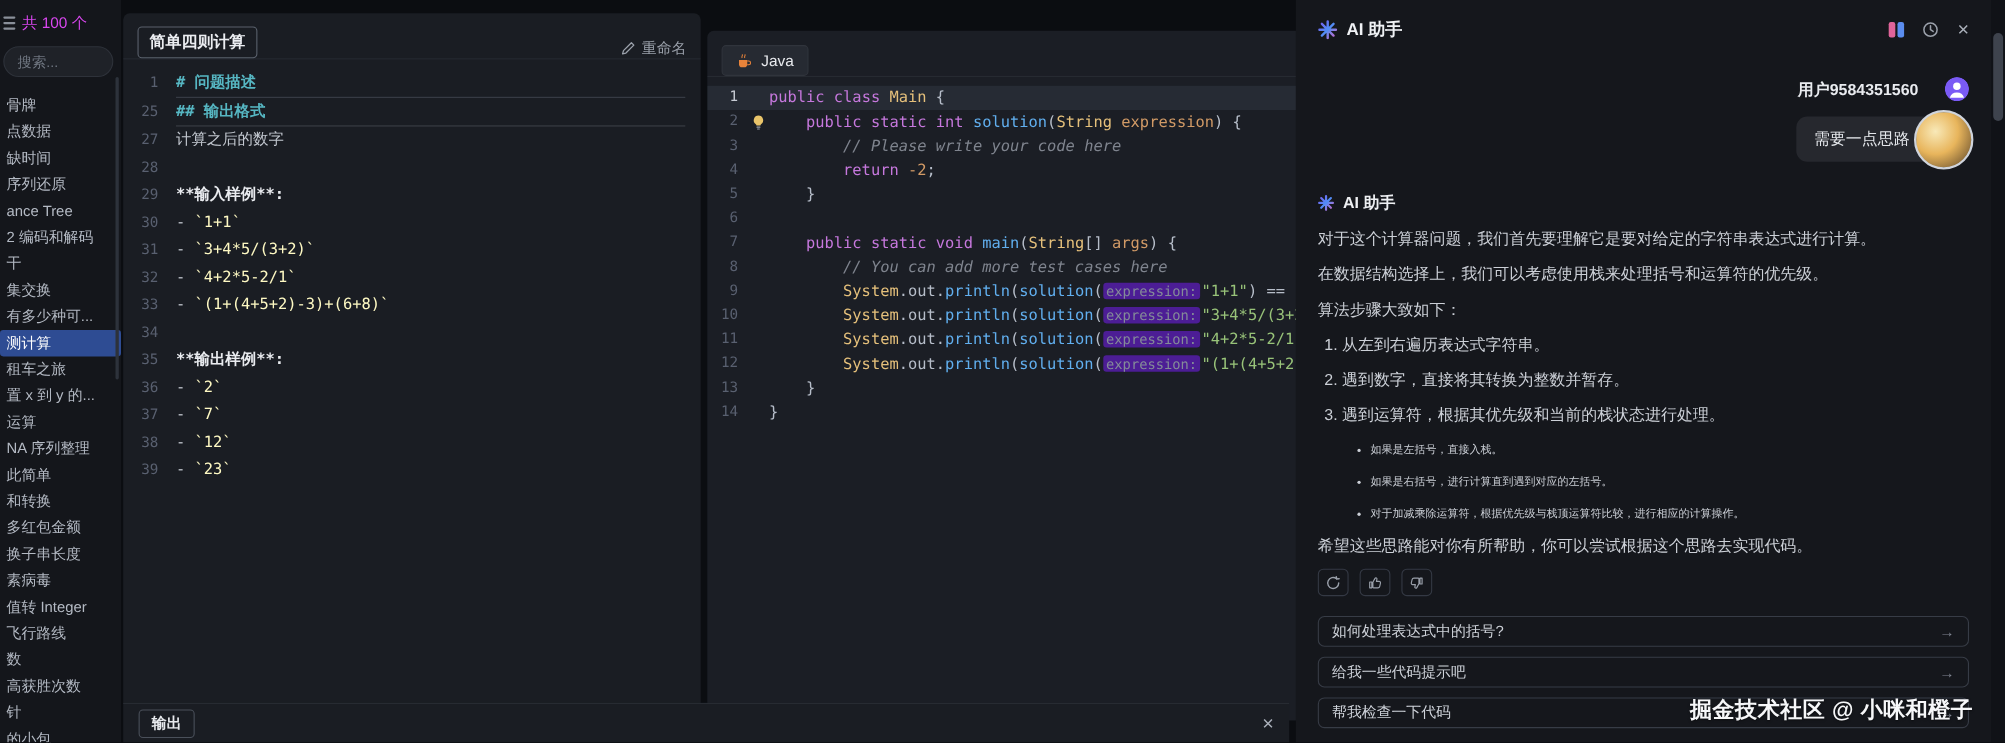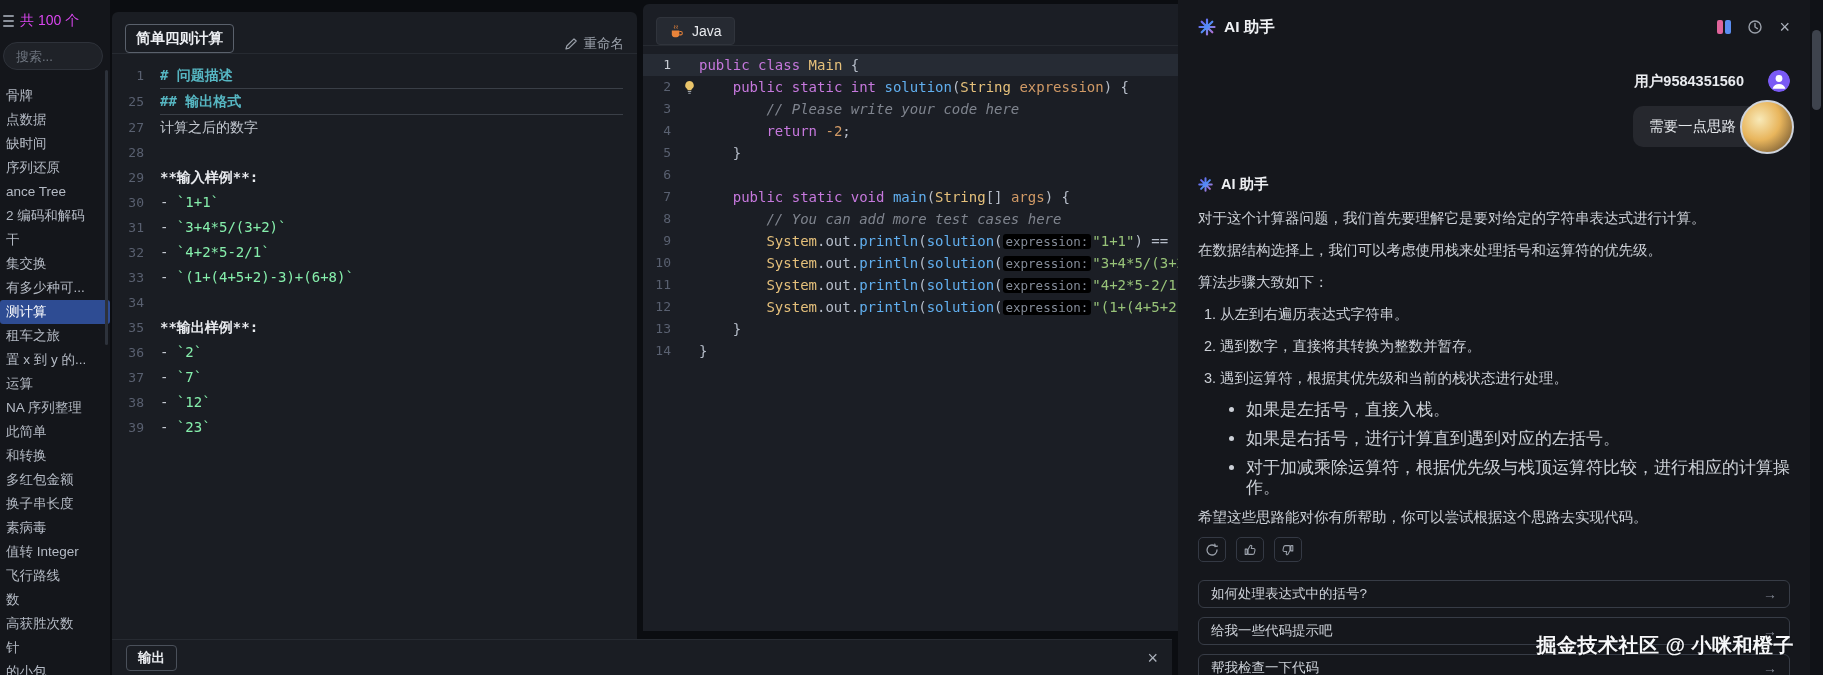--- a/index.html
+++ b/index.html
@@ -27,41 +27,41 @@
   
   .desc-panel{left:112px;top:12px;width:525px;height:627px}
   .md-lines{padding-top:9px;font-family:"DejaVu Sans Mono","Liberation Mono",monospace;font-size:14px}
   .md-row{display:flex;align-items:flex-start;min-height:25px;line-height:25px;padding-right:14px}
   .ln{width:48px;flex:none;text-align:right;padding-right:16px;color:#596070;font-size:13px}
   .md-ct{flex:1;white-space:pre;overflow:hidden}
   .md-hd{border-bottom:1px solid #3a3f47}
   .md-h{color:#56b6c2;font-weight:bold}
   .md-t{color:#c3c8d0}
   .md-b{color:#e9ebef;font-weight:bold}
-  .md-c{color:#86efac}
-
-  
-  .code-panel{left:643px;top:4px;width:628px;height:627px;background:#1b1e25}
+  .md-c{color:#fef9c3}
+
+  
+  .code-panel{left:643px;top:28px;width:628px;height:627px;background:#1b1e25}
   .lang-tab{display:flex;align-items:center;gap:8px;background:#262a32;border:1px solid #30343c;border-radius:4px;padding:5px 12px;font-size:14px;color:#e8eaee;cursor:pointer;font-family:"Liberation Sans",sans-serif}
   .code-lines{padding-top:8px;font-family:"DejaVu Sans Mono","Liberation Mono",monospace;font-size:14px}
   .code-row{display:flex;align-items:center;height:22px;line-height:22px}
   .code-row.active{background:#262b34}
   .cln{width:36px;flex:none;text-align:right;padding-right:8px;color:#596070;font-size:13px}
   .code-row.active .cln{color:#c8ccd4}
   .glyph{width:20px;flex:none;display:flex;align-items:center;justify-content:center}
   .code-ct{flex:1;white-space:pre;overflow:hidden}
   .tk-k{color:#c678dd}
   .tk-cl{color:#e5c07b}
   .tk-f{color:#61afef}
   .tk-v{color:#d19a66}
   .tk-s{color:#98c379}
   .tk-n{color:#d19a66}
   .tk-c{color:#7f848e;font-style:italic}
   .tk-p{color:#b6bdc9}
-  .tk-h{color:#848b98;background:#000000;border-radius:3px;padding:0 3px;margin-right:1px;font-size:12.5px}
+  .tk-h{color:#848b98;background:#4c1d95;border-radius:3px;padding:0 3px;margin-right:1px;font-size:12.5px}
 
   
   .output-bar{position:absolute;left:112px;top:639px;width:1060px;height:36px;background:#1a1d23;border-top:1px solid #272b32;display:flex;align-items:center;justify-content:space-between;padding:0 14px}
   .output-badge{border:1px solid #4a505a;border-radius:4px;padding:3px 11px;font-size:13.5px;color:#e8eaee;font-weight:bold}
   .close-x{color:#aab0ba;font-size:18px;line-height:1;cursor:pointer;background:none;border:none}
 
   
   .ai-panel{position:absolute;left:1178px;top:0;width:632px;height:675px;background:#15171c;padding:0 20px;overflow:hidden}
   .ai-header{height:48px;display:flex;align-items:center;justify-content:space-between;padding-top:6px}
   .ai-title{display:flex;align-items:center;gap:8px;font-weight:bold;font-size:15.5px;color:#f0f2f5}
@@ -79,21 +79,21 @@
   .bubble-row{position:relative;display:flex;justify-content:flex-end;margin-top:14px;padding-right:6px}
   .bubble{background:#26282e;border-radius:10px;padding:11px 48px 11px 16px;font-size:14.5px;color:#e4e7eb}
   .big-avatar{position:absolute;right:-4px;top:50%;transform:translateY(-50%);width:54px;height:54px;border-radius:50%;border:2px solid #cfd4dc;background:radial-gradient(circle at 35% 35%,#f8e9b8,#e8b55c 45%,#8a6a3a 80%,#5a4526);cursor:pointer}
 
   .ai-label-row{display:flex;align-items:center;gap:8px;margin-top:28px;font-weight:bold;font-size:14.5px;color:#eef0f3}
   .ai-body{margin-top:14px}
   .ai-p{font-size:14.5px;line-height:20px;margin-bottom:12px;color:#ccd0d7}
   .ai-ol{list-style:decimal;padding-left:22px;color:#ccd0d7}
   .ai-ol li{margin-bottom:12px;font-size:14.5px;line-height:20px}
   .ai-ul{list-style:disc;padding-left:48px;color:#ccd0d7}
-  .ai-ul li{margin-bottom:9px;font-size:17px;line-height:20px}
+  .ai-ul li{margin-bottom:9px;font-size:10px;line-height:20px}
   .ai-closing{margin-bottom:10px}
   .ai-actions{display:flex;gap:10px;margin-top:8px}
   .act-btn{width:28px;height:25px;border:1px solid #343944;border-radius:5px;background:transparent;display:flex;align-items:center;justify-content:center;cursor:pointer}
 
   .suggestions{margin-top:18px}
   .suggestion{width:100%;height:28px;margin-bottom:9px;display:flex;align-items:center;justify-content:space-between;border:1px solid #373c46;border-radius:6px;padding:0 12px;font-size:13.5px;color:#ced2d9;background:transparent;cursor:pointer;font-family:"Liberation Sans",sans-serif}
   .suggestion .arrow{color:#828894;font-size:14px}
 
   .watermark{position:absolute;right:16px;bottom:16px;font-size:20px;font-weight:bold;color:#f6f7f9;letter-spacing:.5px;z-index:9;text-shadow:0 1px 2px rgba(0,0,0,.5)}
 

